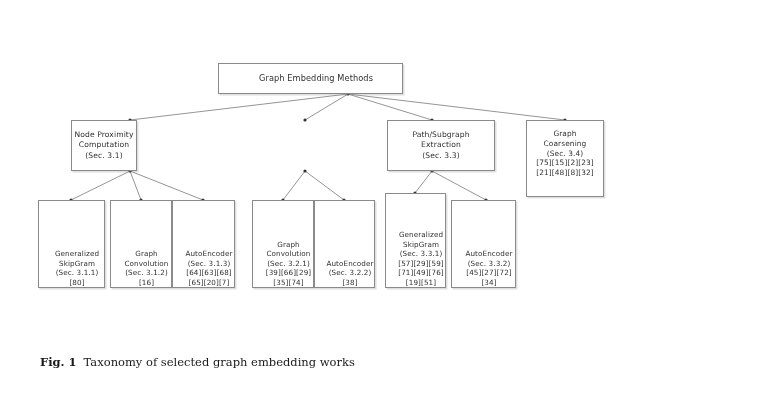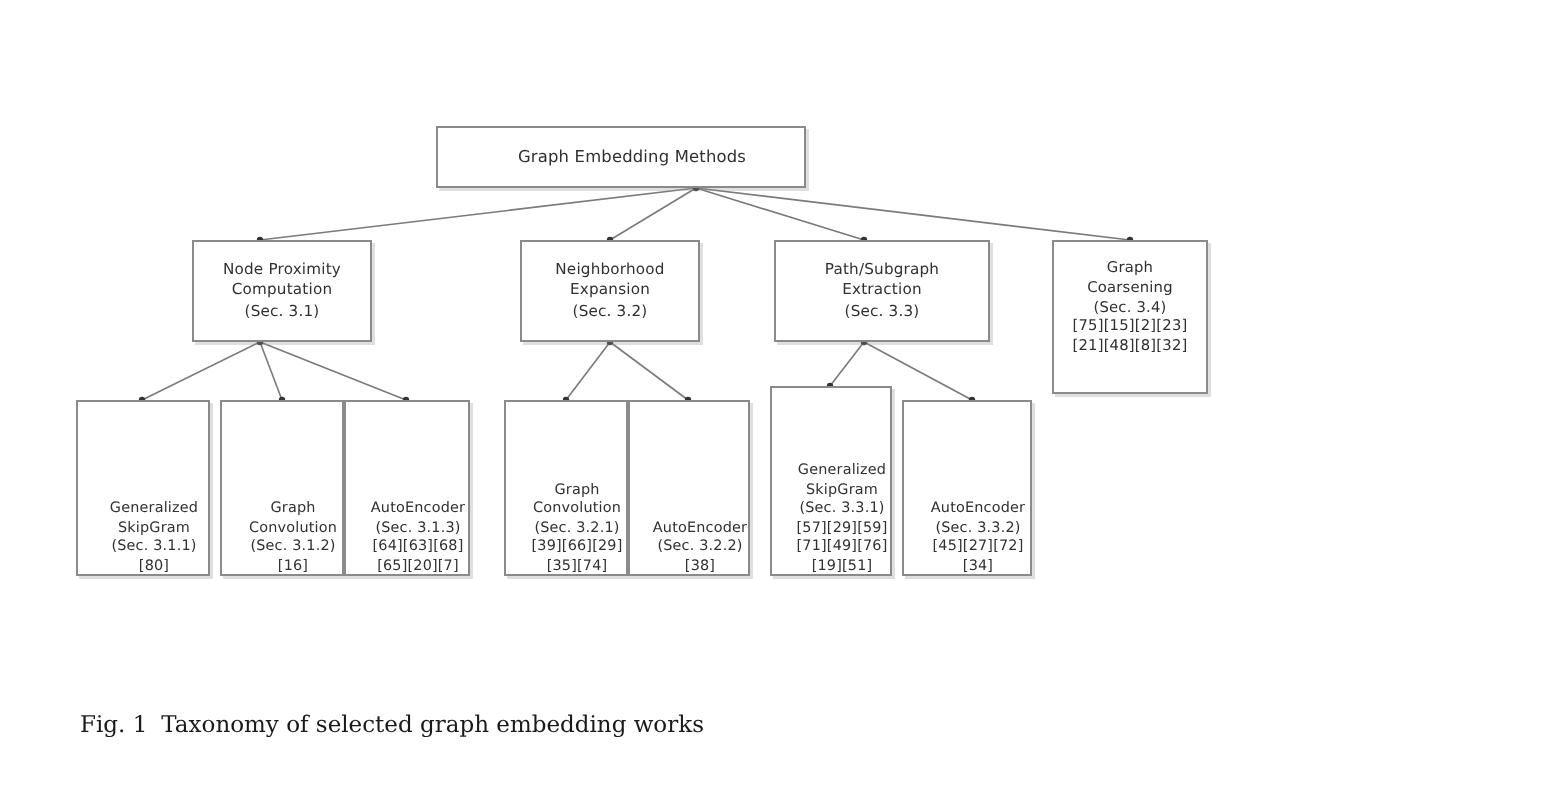--- a/index.html
+++ b/index.html
@@ -76,21 +76,21 @@
   #caption {
     position: absolute;
     left: 40px;
     top: 355px;
     font-family: "DejaVu Serif", "Liberation Serif", serif;
     font-size: 11.5px;
     color: #1a1a1a;
     white-space: nowrap;
   }
   #caption .fignum {
-    font-weight: normal;
+    font-weight: bold;
     margin-right: 7px;
   }
 </style>
 </head>
 <body>
 
 <div id="figure">
 
   <svg id="edges" viewBox="0 0 772 400" width="772" height="400">
     <g stroke="#7a7a7a" stroke-width="0.8" fill="none">
@@ -126,31 +126,26 @@
       <circle cx="432" cy="171" r="1.6"></circle>
       <circle cx="415" cy="193" r="1.6"></circle>
       <circle cx="486" cy="200" r="1.6"></circle>
     </g>
   </svg>
 
   <div class="node root" style="left:218px; top:63px; width:185px; height:31px;">
     <span class="ln">Graph Embedding Methods</span>
   </div>
 
-  <div class="node cat" style="left:96px; top:120px; width:90px; height:51px;">
+  <div class="node cat" style="left:71px; top:120px; width:66px; height:51px;">
     <span class="ln">Node Proximity</span>
     <span class="ln">Computation</span>
     <span class="ln">(Sec. 3.1)</span>
   </div>
 
-  <div class="node cat" style="left:260px; top:120px; width:90px; height:51px;">
-    <span class="ln">Neighborhood</span>
-    <span class="ln">Expansion</span>
-    <span class="ln">(Sec. 3.2)</span>
-  </div>
 
   <div class="node cat" style="left:387px; top:120px; width:108px; height:51px;">
     <span class="ln">Path/Subgraph</span>
     <span class="ln">Extraction</span>
     <span class="ln">(Sec. 3.3)</span>
   </div>
 
   <div class="node cat coarse" style="left:526px; top:120px; width:78px; height:77px;">
     <span class="ln">Graph</span>
     <span class="ln">Coarsening</span>

